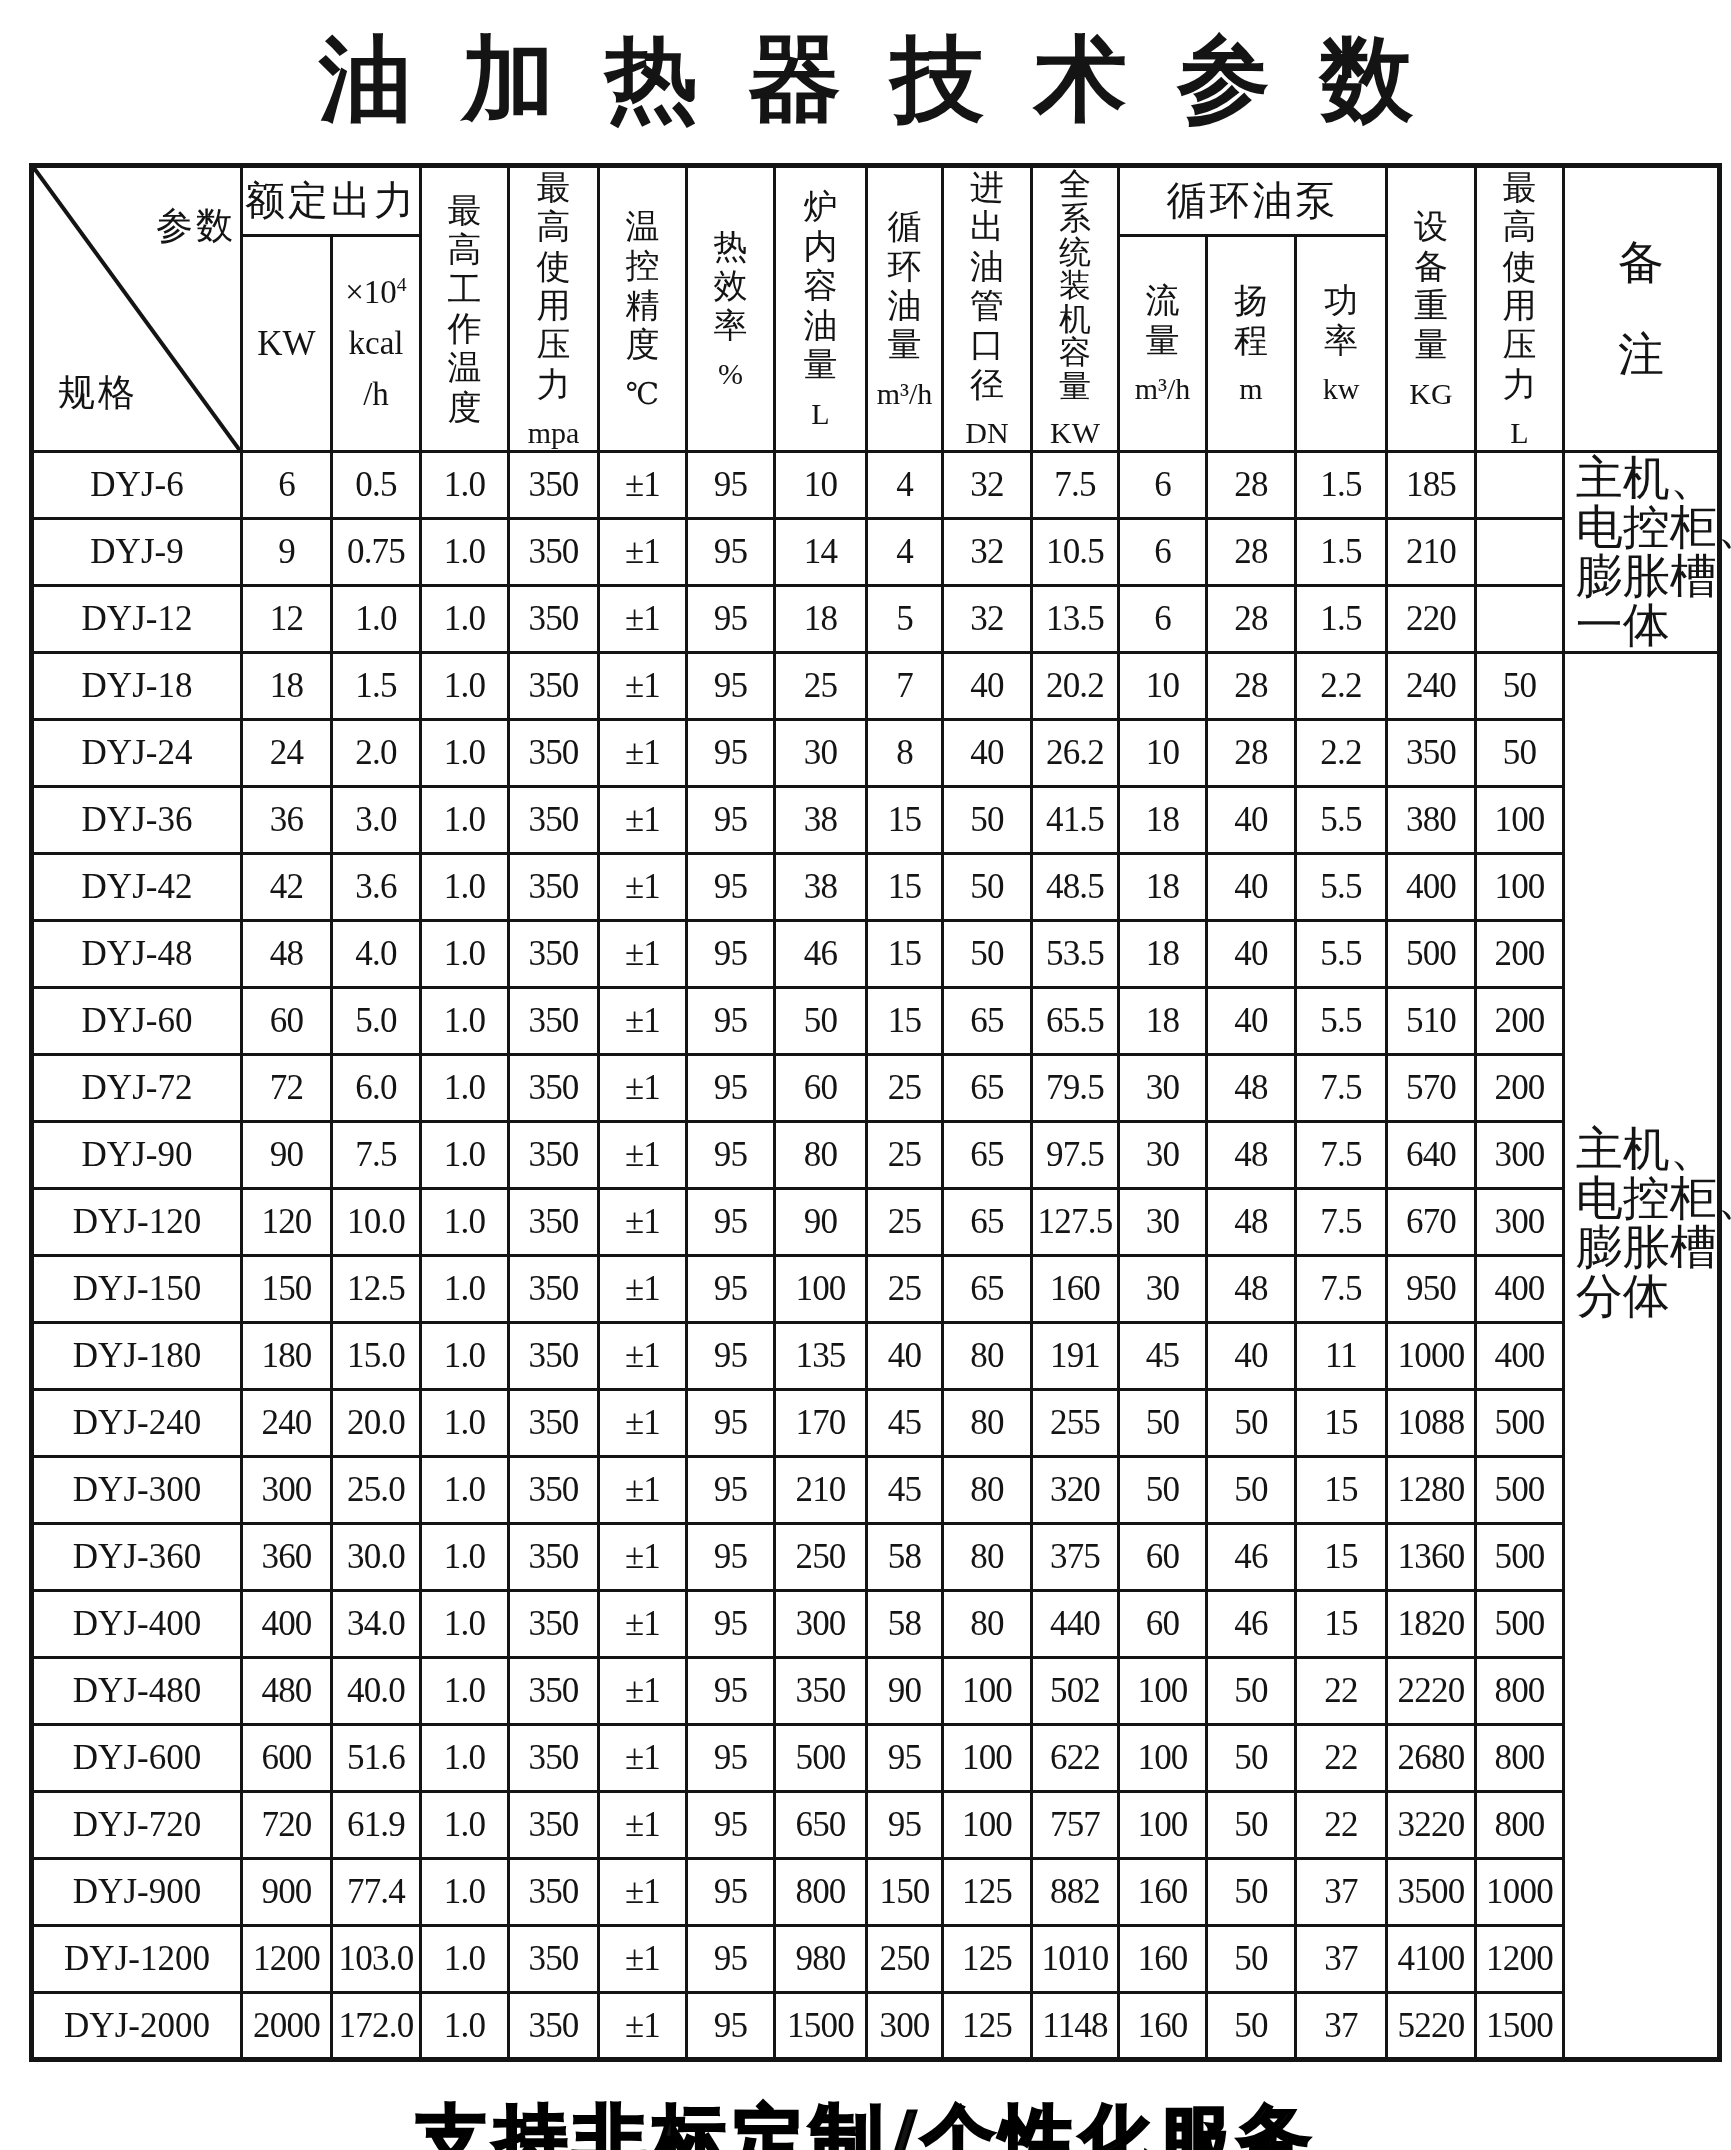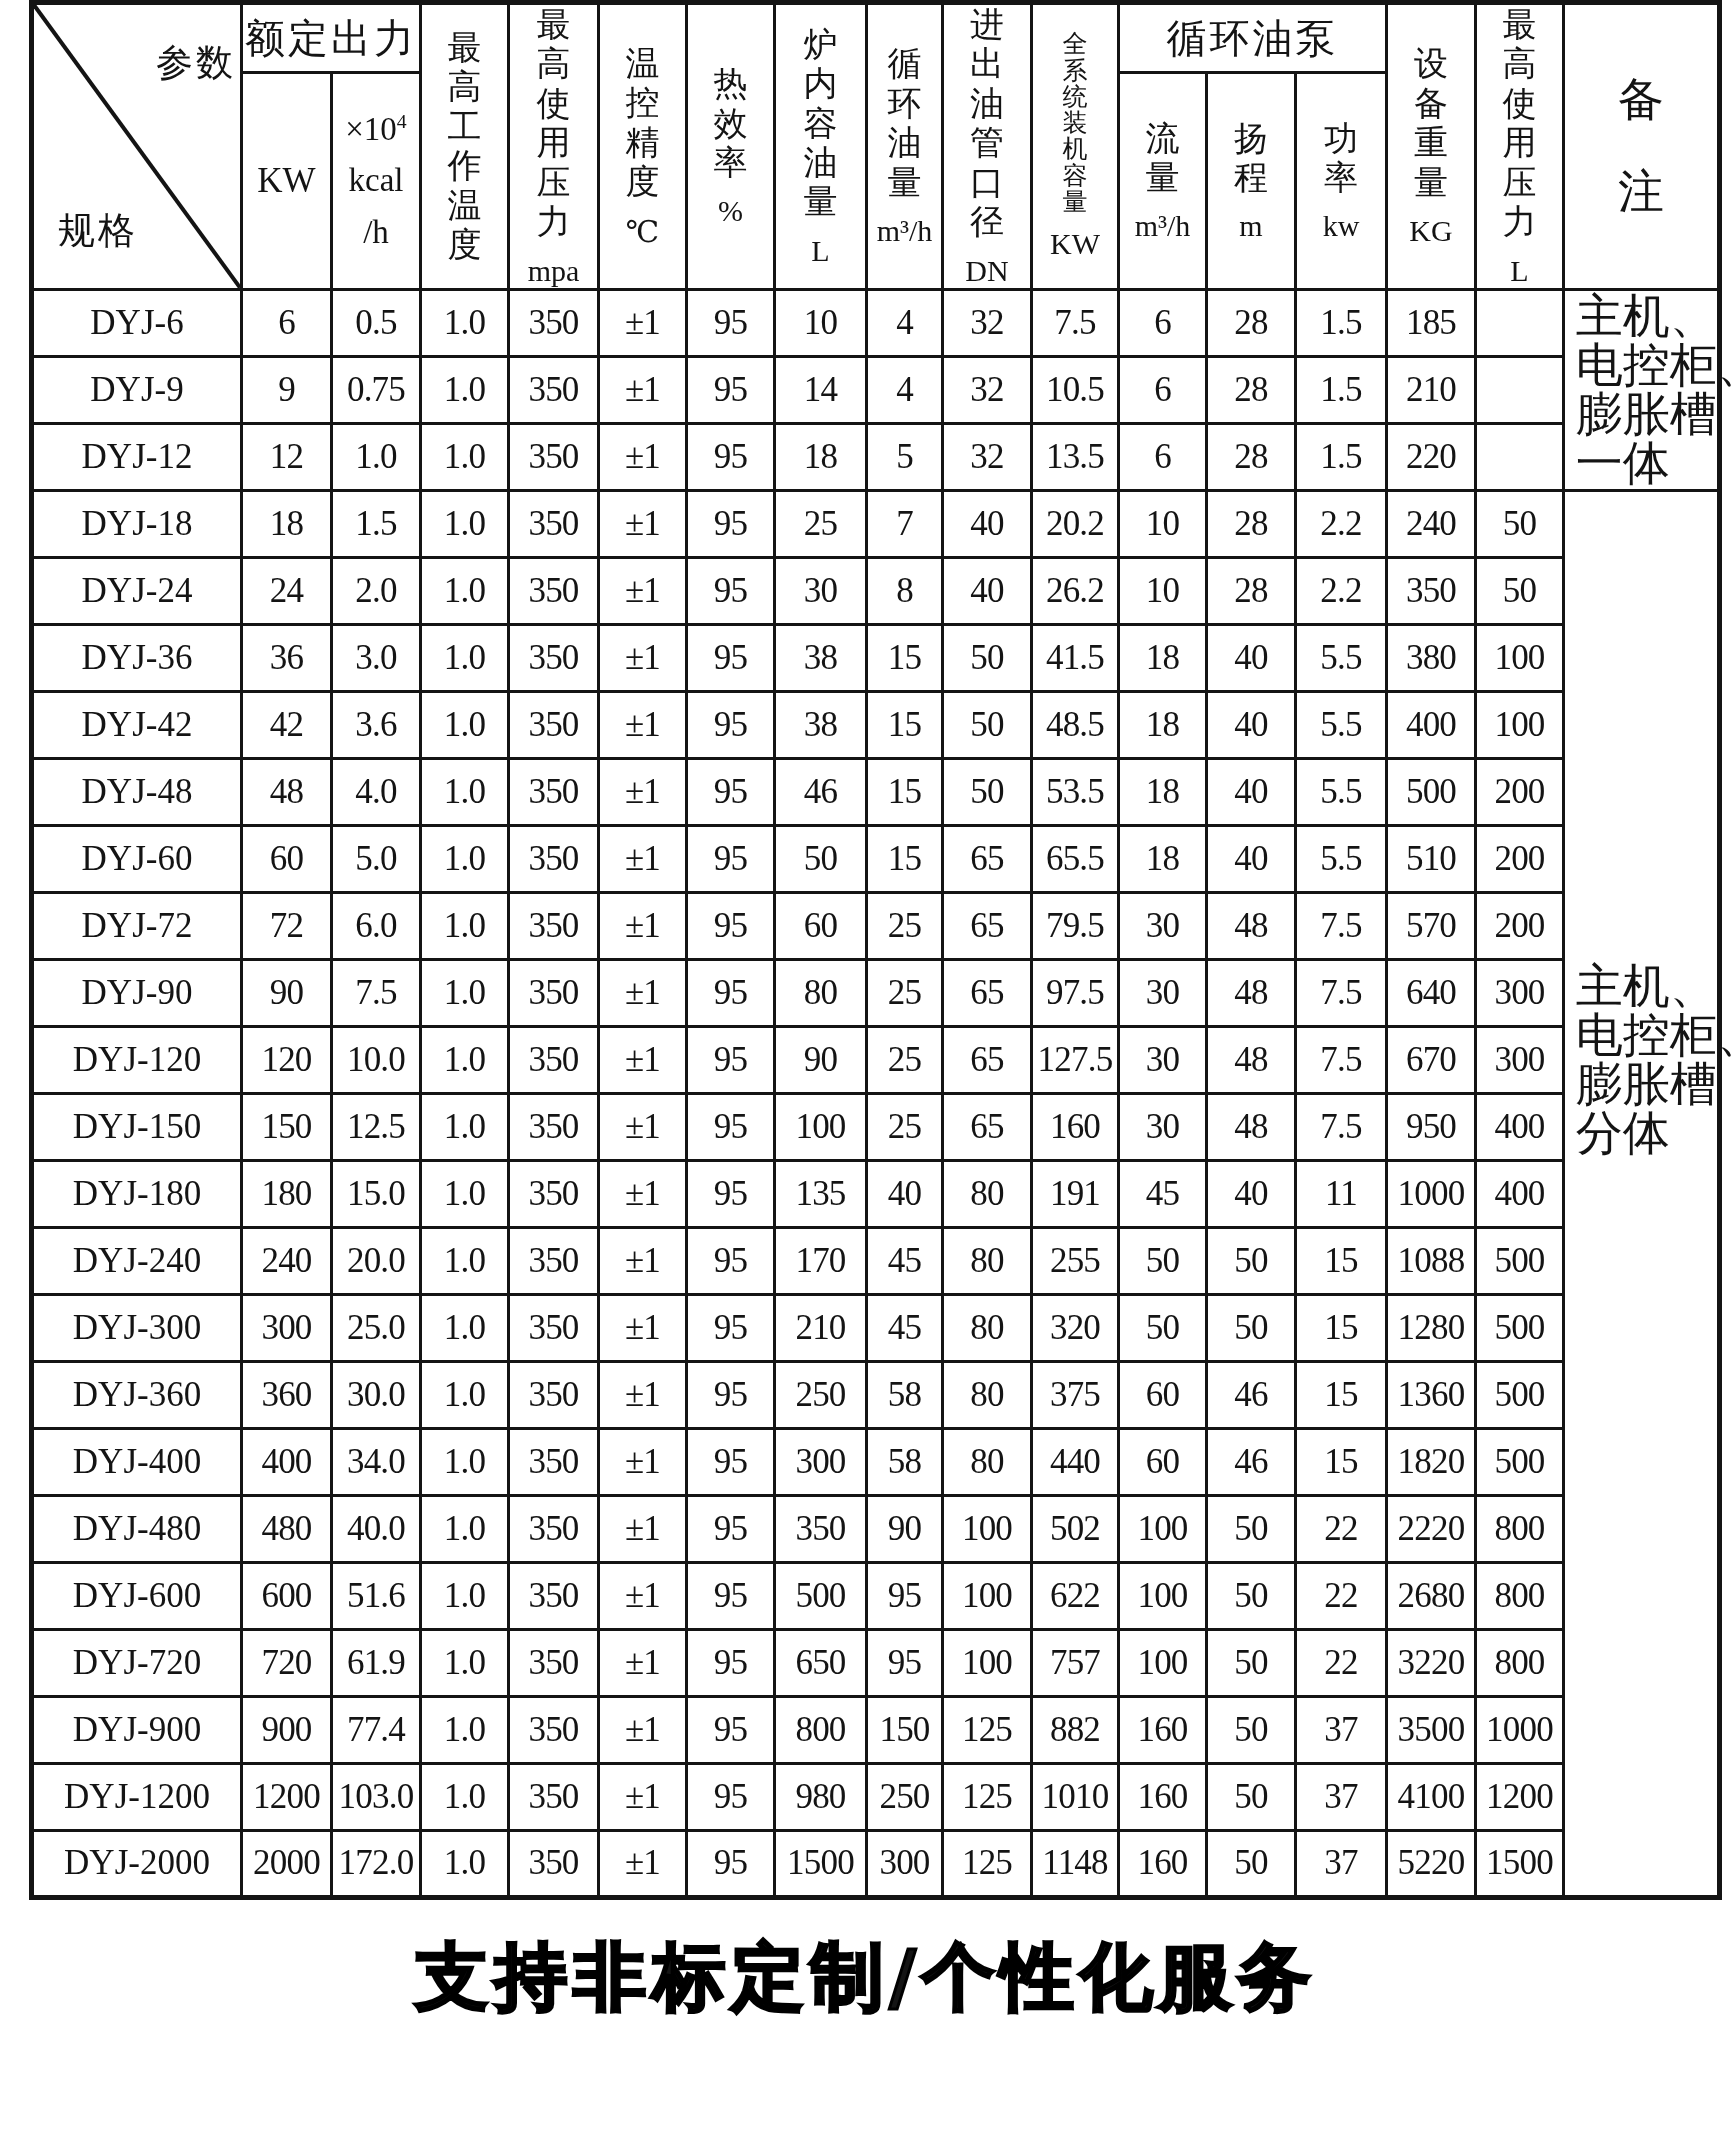--- a/index.html
+++ b/index.html
@@ -47,21 +47,21 @@
     gap:12px; height:100%;
   }
   .vt {
     width:1.05em;
     font-size:34px;
     line-height:1.16;
     word-break:break-all;
     white-space:normal;
     text-align:center;
   }
-  .vt.sm { font-size:25px; line-height:1.05; }
+  .vt.sm { font-size:32px; line-height:1.05; }
   .vt.loose { line-height:2.0; font-size:46px; }
   .unit { font-size:30px; white-space:nowrap; }
   .kw-cell { font-size:35px; }
   .kcal-cell { font-size:33px; line-height:1.55; }
   .kcal-cell sup { font-size:0.6em; vertical-align:super; }
 
   tbody td { font-size:35px; letter-spacing:-0.8px; white-space:nowrap; }
   td.model-cell { letter-spacing:0; }
   td.remark-cell { vertical-align:middle; }
   .remark-inner {
@@ -88,20 +88,21 @@
     letter-spacing:6px;
     -webkit-text-stroke:3px #000;
     white-space:nowrap;
   }
 </style>
 </head>
 <body>
 
 <div class="page">
 
+  <h1 class="title">油加热器技术参数</h1>
 
   <table class="spec-table">
     <colgroup>
       <col style="width:210px">
         <col style="width:90px">
         <col style="width:89px">
         <col style="width:88px">
       <col style="width:90px">
         <col style="width:88px">
         <col style="width:88px">

